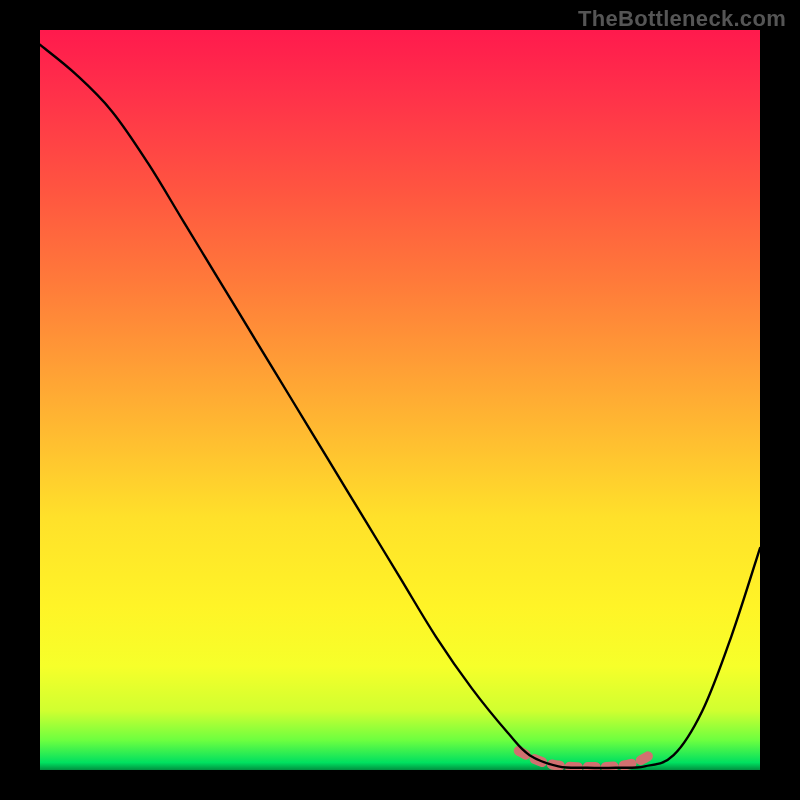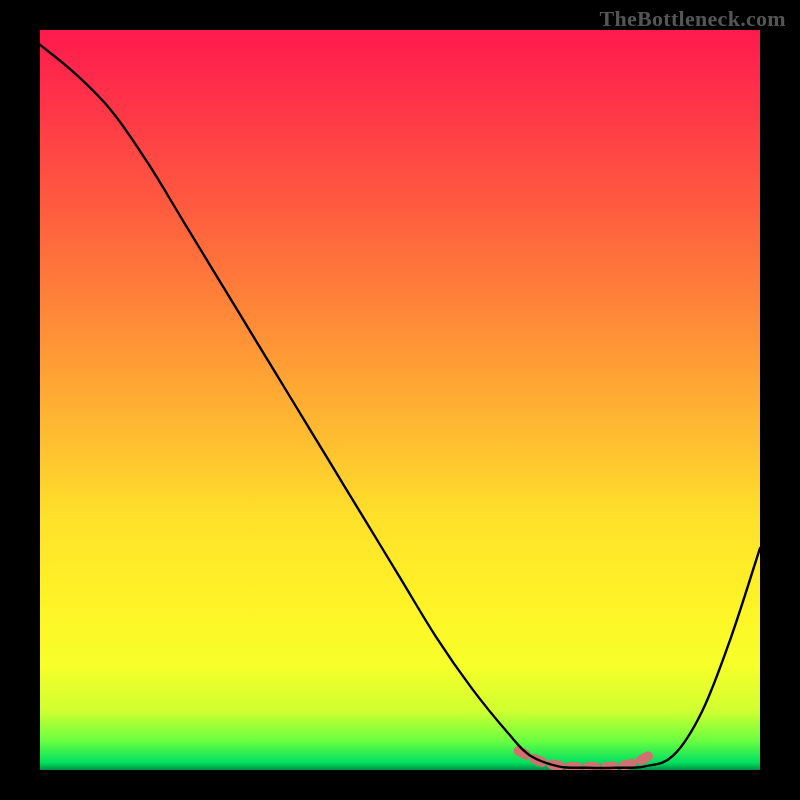--- a/index.html
+++ b/index.html
@@ -9,21 +9,20 @@
     height: 800px;
     background: #000;
     overflow: hidden;
     font-family: Arial, Helvetica, sans-serif;
   }
   .stage {
     position: relative;
     width: 800px;
     height: 800px;
     background: #000;
-    font-family: Liberation Serif, serif;
   }
   .attribution {
     position: absolute;
     top: 6px;
     right: 14px;
     color: #555;
     font-size: 22px;
     font-weight: bold;
     letter-spacing: 0.3px;
     z-index: 4;

